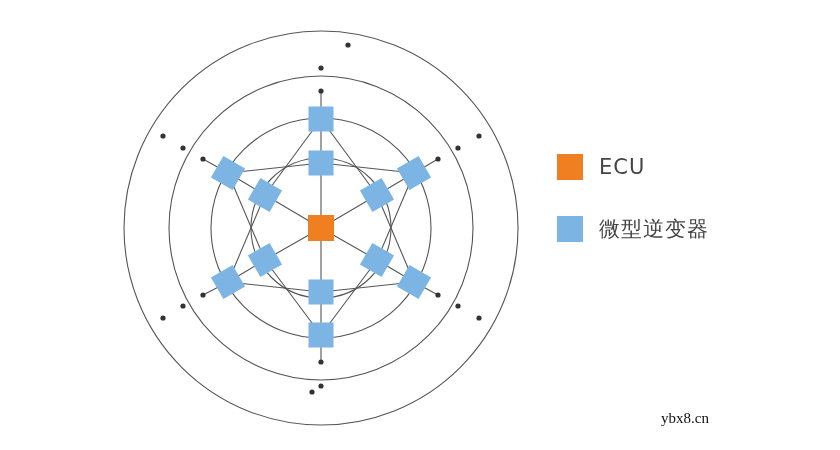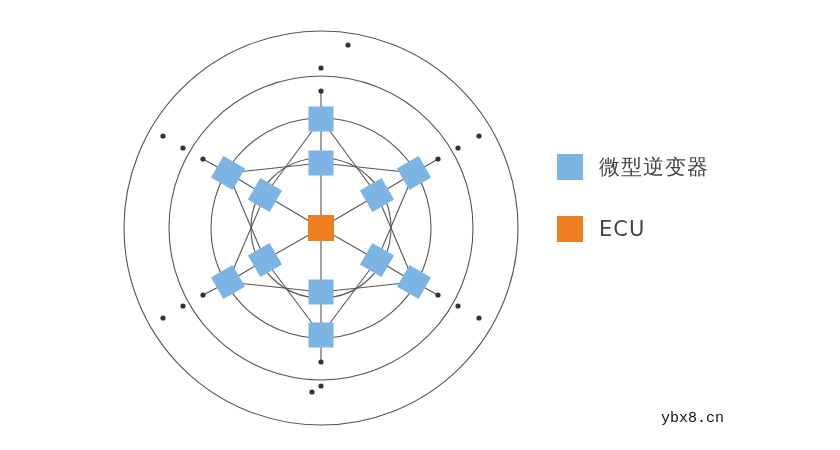--- a/index.html
+++ b/index.html
@@ -3,21 +3,21 @@
   <meta charset="utf-8">
   <style>
     html, body { margin: 0; padding: 0; background: #ffffff; }
     body { width: 840px; height: 450px; position: relative; overflow: hidden;
            font-family: "DejaVu Sans", "Liberation Sans", sans-serif; }
     #diagram { position: absolute; left: 0; top: 0; }
     .legend { position: absolute; left: 557px; top: 152px; }
     .legend-item { display: flex; align-items: center; height: 30px; margin-bottom: 32px; }
     .legend-swatch { width: 26px; height: 26px; margin-right: 16px; }
     .legend-label { font-size: 21px; color: #444444; letter-spacing: 1px; }
-    .watermark { position: absolute; left: 661px; top: 410px; font-family: Liberation Mono, monospace; font-size: 15px; color: #111111; }
+    .watermark { position: absolute; left: 661px; top: 410px; font-family: Liberation Serif, serif; font-size: 15px; color: #111111; }
   </style>
 </head>
 <body>
 
 <svg id="diagram" width="840" height="450">
   <g id="rings">
       <circle cx="321" cy="228" r="197" fill="none" stroke="#555555" stroke-width="1.1"></circle>
       <circle cx="321" cy="228" r="152" fill="none" stroke="#555555" stroke-width="1.1"></circle>
       <circle cx="321" cy="228" r="110" fill="none" stroke="#555555" stroke-width="1.1"></circle>
       <circle cx="321" cy="228" r="70" fill="none" stroke="#555555" stroke-width="1.1"></circle>
@@ -86,22 +86,22 @@
       <rect x="364.5" y="182.5" width="25" height="25" fill="#7cb4e4" transform="rotate(-30 377 195)"></rect>
       <rect x="252.5" y="247.5" width="25" height="25" fill="#7cb4e4" transform="rotate(-30 265 260)"></rect>
       <rect x="364.5" y="247.5" width="25" height="25" fill="#7cb4e4" transform="rotate(30 377 260)"></rect>
       <rect x="308.5" y="279.5" width="25" height="25" fill="#7cb4e4" transform="rotate(0 321 292)"></rect>
       <rect x="308" y="215" width="26" height="26" fill="#f07f22" transform="rotate(0 321 228)"></rect>
     </g>
 </svg>
 
 <div class="legend">
   <div class="legend-item">
+    <div class="legend-swatch" id="sw1" style="background: rgb(240, 127, 34);"></div>
+    <span class="legend-label">ECU</span>
+  </div>
+  <div class="legend-item">
     <div class="legend-swatch" id="sw0" style="background: rgb(124, 180, 228);"></div>
     <span class="legend-label">微型逆变器</span>
-  </div>
-  <div class="legend-item">
-    <div class="legend-swatch" id="sw1" style="background: rgb(240, 127, 34);"></div>
-    <span class="legend-label">ECU</span>
   </div>
 </div>
 
 <div class="watermark">ybx8.cn</div>
 
 </body></html>

